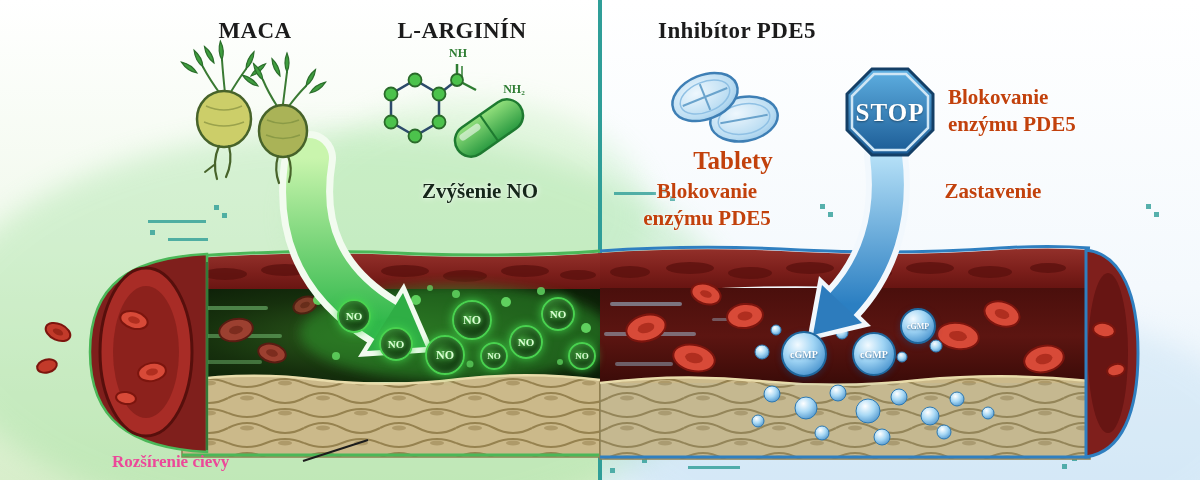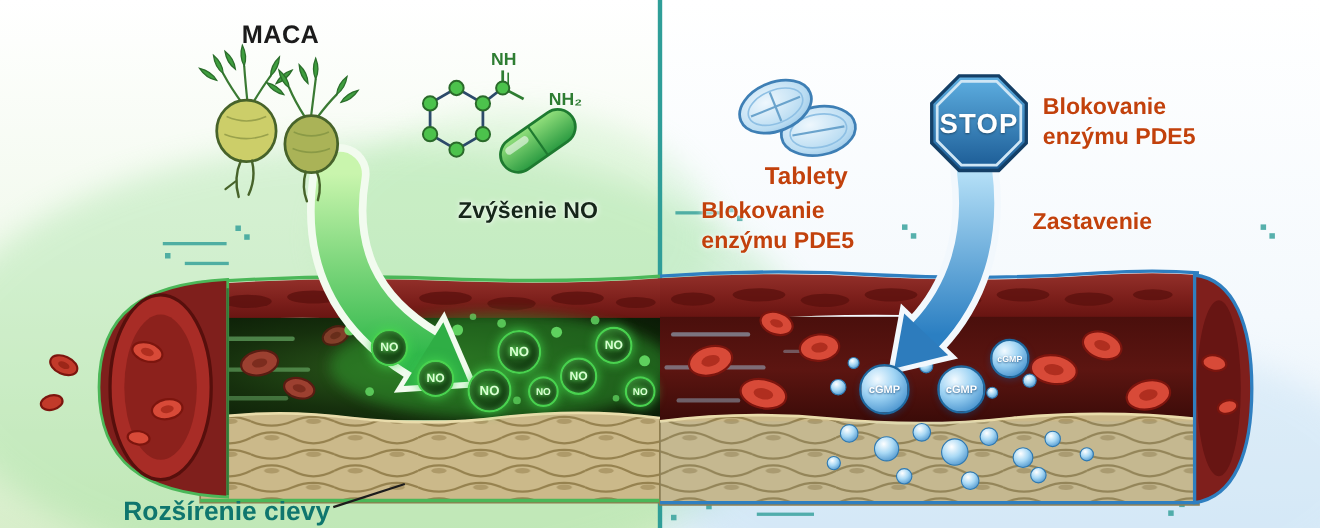--- a/index.html
+++ b/index.html
@@ -1,41 +1,41 @@
 <!DOCTYPE html>
 <html><head>
 <meta charset="utf-8">
 <style>
   html,body{margin:0;padding:0;background:#ffffff;}
   .stage{position:relative;width:1200px;height:480px;overflow:hidden;
-         font-family:Liberation Sans, sans-serif;background:#fff;}
+         font-family:Liberation Serif, serif;background:#fff;}
   .stage > svg{position:absolute;left:0;top:0;}
   .txt{position:absolute;font-weight:bold;color:#1b1b1b;white-space:nowrap;}
   .center{transform:translateX(-50%);}
   .h1{font-size:23px;letter-spacing:.4px;}
-  .cap2{font-size:21px;line-height:27px;
+  .cap2{font-size:21px;line-height:27px;text-align:center;
         text-shadow:0 0 6px rgba(255,255,255,.85),0 0 2px rgba(255,255,255,.8);}
   .left-ink{color:#152619;}
   .right-ink{color:#c2410c;}
-  .nh{font-size:16px;color:#2e7d32;text-shadow:0 0 3px #fff;}
+  .nh{font-size:12px;color:#2e7d32;text-shadow:0 0 3px #fff;}
   .no-mol{position:absolute;border-radius:50%;
     background:radial-gradient(circle at 38% 35%,#2f7a2a,#123c10 65%,#0a260a);
     border:2px solid #49d24f;
     box-shadow:0 0 10px rgba(70,220,80,.8),inset 0 0 6px rgba(120,255,120,.5);
     color:#d9ffd2;display:flex;align-items:center;justify-content:center;
     font-weight:bold;text-shadow:0 0 4px rgba(120,255,120,.9);}
   .cgmp{position:absolute;border-radius:50%;
     background:radial-gradient(circle at 35% 28%,#f2faff,#9fd4f4 40%,#2e7fc2 95%);
     border:2px solid #1f689f;box-shadow:0 2px 6px rgba(20,80,140,.35);
     color:#fff;display:flex;align-items:center;justify-content:center;
     font-weight:bold;text-shadow:0 1px 2px rgba(10,60,110,.8);}
   .stop-txt{font-size:25px;color:#fff;letter-spacing:1px;
     text-shadow:0 1px 2px rgba(0,0,0,.4);}
-  .caption-sm{font-size:22px;}
-  .vessel-cap{font-size:24px;color:#0f766e;}
+  .caption-sm{font-size:25px;}
+  .vessel-cap{font-size:17px;color:#ec4899;}
 </style>
 </head>
 <body>
 
 <div class="stage">
 
 <svg width="1200" height="480" viewBox="0 0 1200 480">
 <defs>
   <linearGradient id="bgL" x1="0" y1="0" x2="0" y2="1">
     <stop offset="0" stop-color="#ffffff"></stop>
@@ -390,32 +390,34 @@
   </g>
 </g>
 
 <g>
   <polygon points="872,69 908,69 933,94 933,130 908,155 872,155 847,130 847,94" fill="url(#stopG)" stroke="#143f66" stroke-width="3"></polygon>
   <polygon points="874,74 906,74 928,96 928,128 906,150 874,150 852,128 852,96" fill="none" stroke="#cfe6f5" stroke-width="2.5"></polygon>
 </g>
 </svg>
 
 <div class="txt h1 center" style="left:255px;top:18px">MACA</div>
+<div class="txt h1 center" style="left:462px;top:18px">L-ARGINÍN</div>
+<div class="txt h1 center" style="left:737px;top:18px">Inhibítor PDE5</div>
 
 <div class="txt nh center" style="left:458px;top:46px">NH</div>
 <div class="txt nh center" style="left:514px;top:82px">NH₂</div>
 
 <div class="txt cap2 center left-ink" style="left:480px;top:178px">
   <div>Zvýšenie NO</div>
 </div>
 <div class="txt cap2 center right-ink" style="left:707px;top:178px">
   <div>Blokovanie</div>
   <div>enzýmu PDE5</div>
 </div>
-<div class="txt cap2 center right-ink" style="left:993px;top:188px">
+<div class="txt cap2 center right-ink" style="left:993px;top:178px">
   <div>Zastavenie</div>
 </div>
 <div class="txt cap2 right-ink" style="left:948px;top:84px;text-align:left">
   <div>Blokovanie</div>
   <div>enzýmu PDE5</div>
 </div>
 <div class="txt caption-sm center right-ink" style="left:733px;top:147px">Tablety</div>
 <div class="txt stop-txt center" style="left:890px;top:99px">STOP</div>
 <div class="txt vessel-cap" style="left:112px;top:452px">Rozšírenie cievy</div>
 

